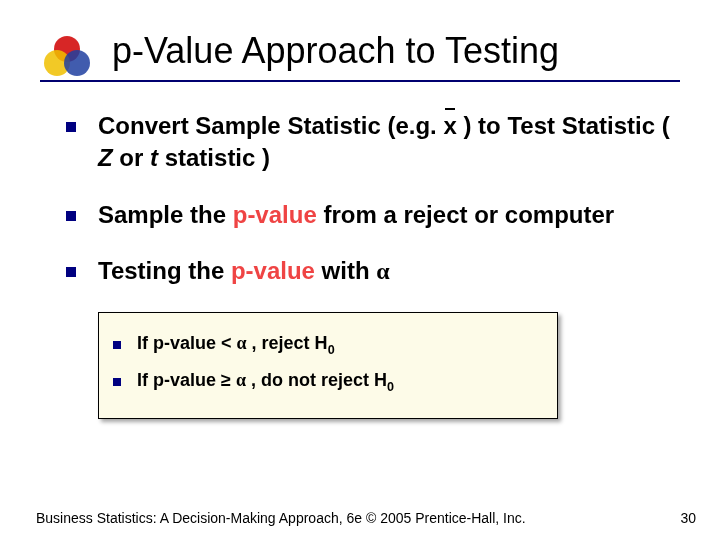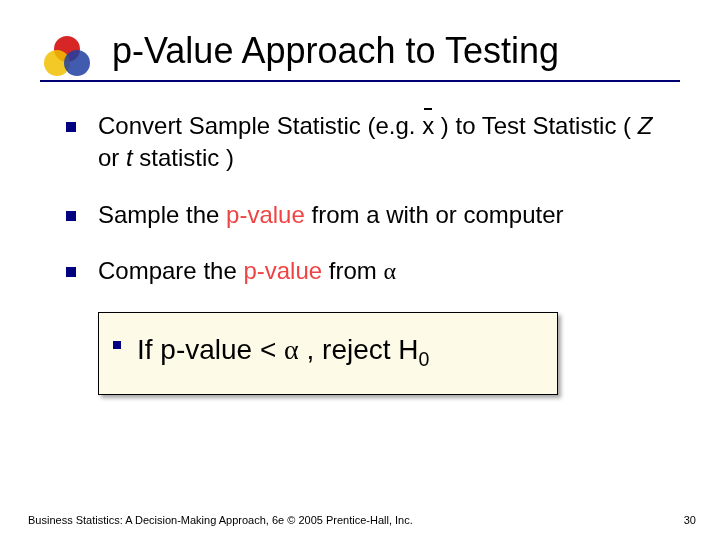--- a/index.html
+++ b/index.html
@@ -51,20 +51,21 @@
     left: 40px;
     right: 40px;
     height: 2px;
     background: #000070;
   }
   .content {
     position: absolute;
     top: 110px;
     left: 66px;
     right: 50px;
+    font-weight: bold;
   }
   .b1 {
     display: flex;
     align-items: flex-start;
     margin-bottom: 24px;
     font-size: 24px;
     line-height: 1.35;
     color: #000;
   }
   .b1 .sq {
@@ -98,48 +99,48 @@
     width: 460px;
     border: 1.5px solid #000;
     background: #fdfbe8;
     box-shadow: 3px 3px 4px rgba(0,0,0,0.35);
     padding: 10px 14px 12px 14px;
     box-sizing: border-box;
   }
   .b2 {
     display: flex;
     align-items: flex-start;
-    font-size: 28px;
+    font-size: 18px;
     color: #000;
     line-height: 1.35;
     margin: 8px 0 10px 0;
   }
   .b2 .sq {
     flex: 0 0 auto;
     width: 8px;
     height: 8px;
     background: #000080;
     margin-top: 10px;
     margin-right: 16px;
   }
   .b2 .txt { flex: 1 1 auto; }
   .sub { vertical-align: sub; font-size: 0.7em; }
   .footer-left {
     position: absolute;
     bottom: 14px;
-    left: 28px;
-    font-size: 11px;
+    left: 36px;
+    font-size: 14px;
     color: #000;
     margin-top: 24px;
   }
   .footer-right {
     position: absolute;
     bottom: 14px;
     right: 24px;
-    font-size: 11px;
+    font-size: 14px;
     color: #000;
   }
 </style>
 </head>
 <body>
 
 <div class="slide">
 
   <div class="logo">
     <div class="c c1"></div>
@@ -155,36 +156,42 @@
     <div class="b1">
       <div class="sq"></div>
       <div class="txt">
         <span>Convert Sample Statistic (e.g. </span><span class="xbar">x</span><span> ) to Test Statistic ( </span><span class="ital">Z</span><span> or </span><span class="ital">t</span><span>  statistic )</span>
       </div>
     </div>
 
     <div class="b1">
       <div class="sq"></div>
       <div class="txt">
-        <span>Sample the </span><span class="pval">p-value</span><span> from a with or computer</span>
+        <span>Sample the </span><span class="pval">p-value</span><span> from a reject or computer</span>
       </div>
     </div>
 
     <div class="b1">
       <div class="sq"></div>
       <div class="txt">
-        <span>Compare the </span><span class="pval">p-value</span><span> from  </span><span class="sym">α</span>
+        <span>Testing the </span><span class="pval">p-value</span><span> with  </span><span class="sym">α</span>
       </div>
     </div>
 
     <div class="box">
       <div class="b2">
         <div class="sq"></div>
         <div class="txt">
           <span>If   p-value  &lt;  </span><span class="sym">α</span><span> ,   reject H</span><span class="sub">0</span>
+        </div>
+      </div>
+      <div class="b2">
+        <div class="sq"></div>
+        <div class="txt">
+          <span>If   p-value  ≥  </span><span class="sym">α</span><span> ,   do not reject H</span><span class="sub">0</span>
         </div>
       </div>
     </div>
 
   </div>
 
   <div class="footer-left">Business Statistics: A Decision-Making Approach, 6e © 2005 Prentice-Hall, Inc.</div>
   <div class="footer-right">30</div>
 
 </div>

